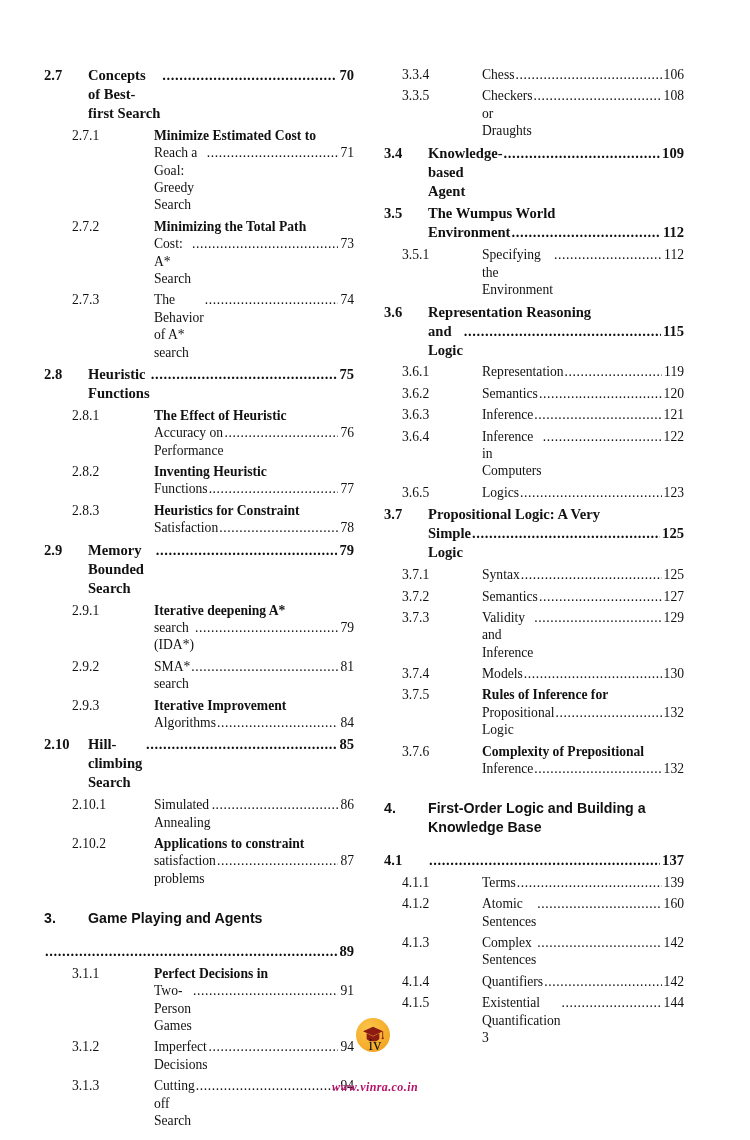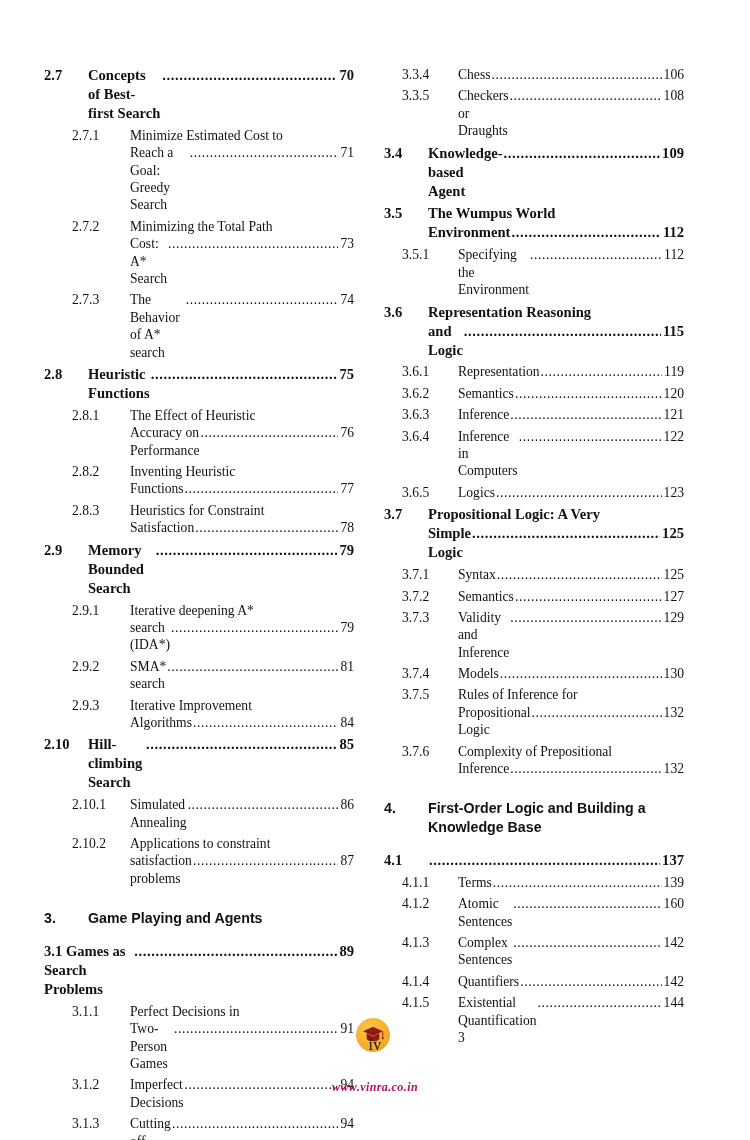--- a/index.html
+++ b/index.html
@@ -65,20 +65,21 @@
     margin-bottom: 4px;
   }
   .lv1 .num { width: 44px; }
 
   
   .lv2 {
     font-size: 13.6px;
     line-height: 1.28;
     margin-bottom: 4px;
     padding-left: 28px;
+    gap: 24px;
   }
   .lv2 .num { width: 58px; }
 
   
   .col.right .lv2 { padding-left: 18px; }
   .col.right .lv2 .num { width: 56px; }
   .col.right .lv1 .num { width: 44px; }
 
   
   .chapter {
@@ -123,21 +124,21 @@
     min-width: 4px;
   }
   .ln .dots::before {
     content: "......................................................................................................";
   }
   .ln .pg {
     flex: 0 0 auto;
     white-space: nowrap;
     padding-left: 1px;
   }
-  .plain .txt { white-space: pre-wrap; }
+  .plain .txt { white-space: pre-wrap; font-weight: bold; }
 
   
   .footer {
     position: absolute;
     left: 0;
     top: 1006px;
     width: 750px;
     text-align: center;
   }
   .logo {
@@ -360,21 +361,20 @@
         <div class="chapter">
           <div class="num">3.</div>
           <div class="body">
             <div class="ln plain">
               <span class="txt">Game Playing and Agents</span>
             </div>
           </div>
         </div>
         <div class="inline-num">
           <div class="ln">
-            <span class="txt">3.1 Games as Search Problems</span>
             <span class="dots"></span>
             <span class="pg">89</span>
           </div>
         </div>
         <div class="entry lv2">
           <div class="num">3.1.1</div>
           <div class="body">
             <div class="ln plain">
               <span class="txt">Perfect Decisions in</span>
             </div>

